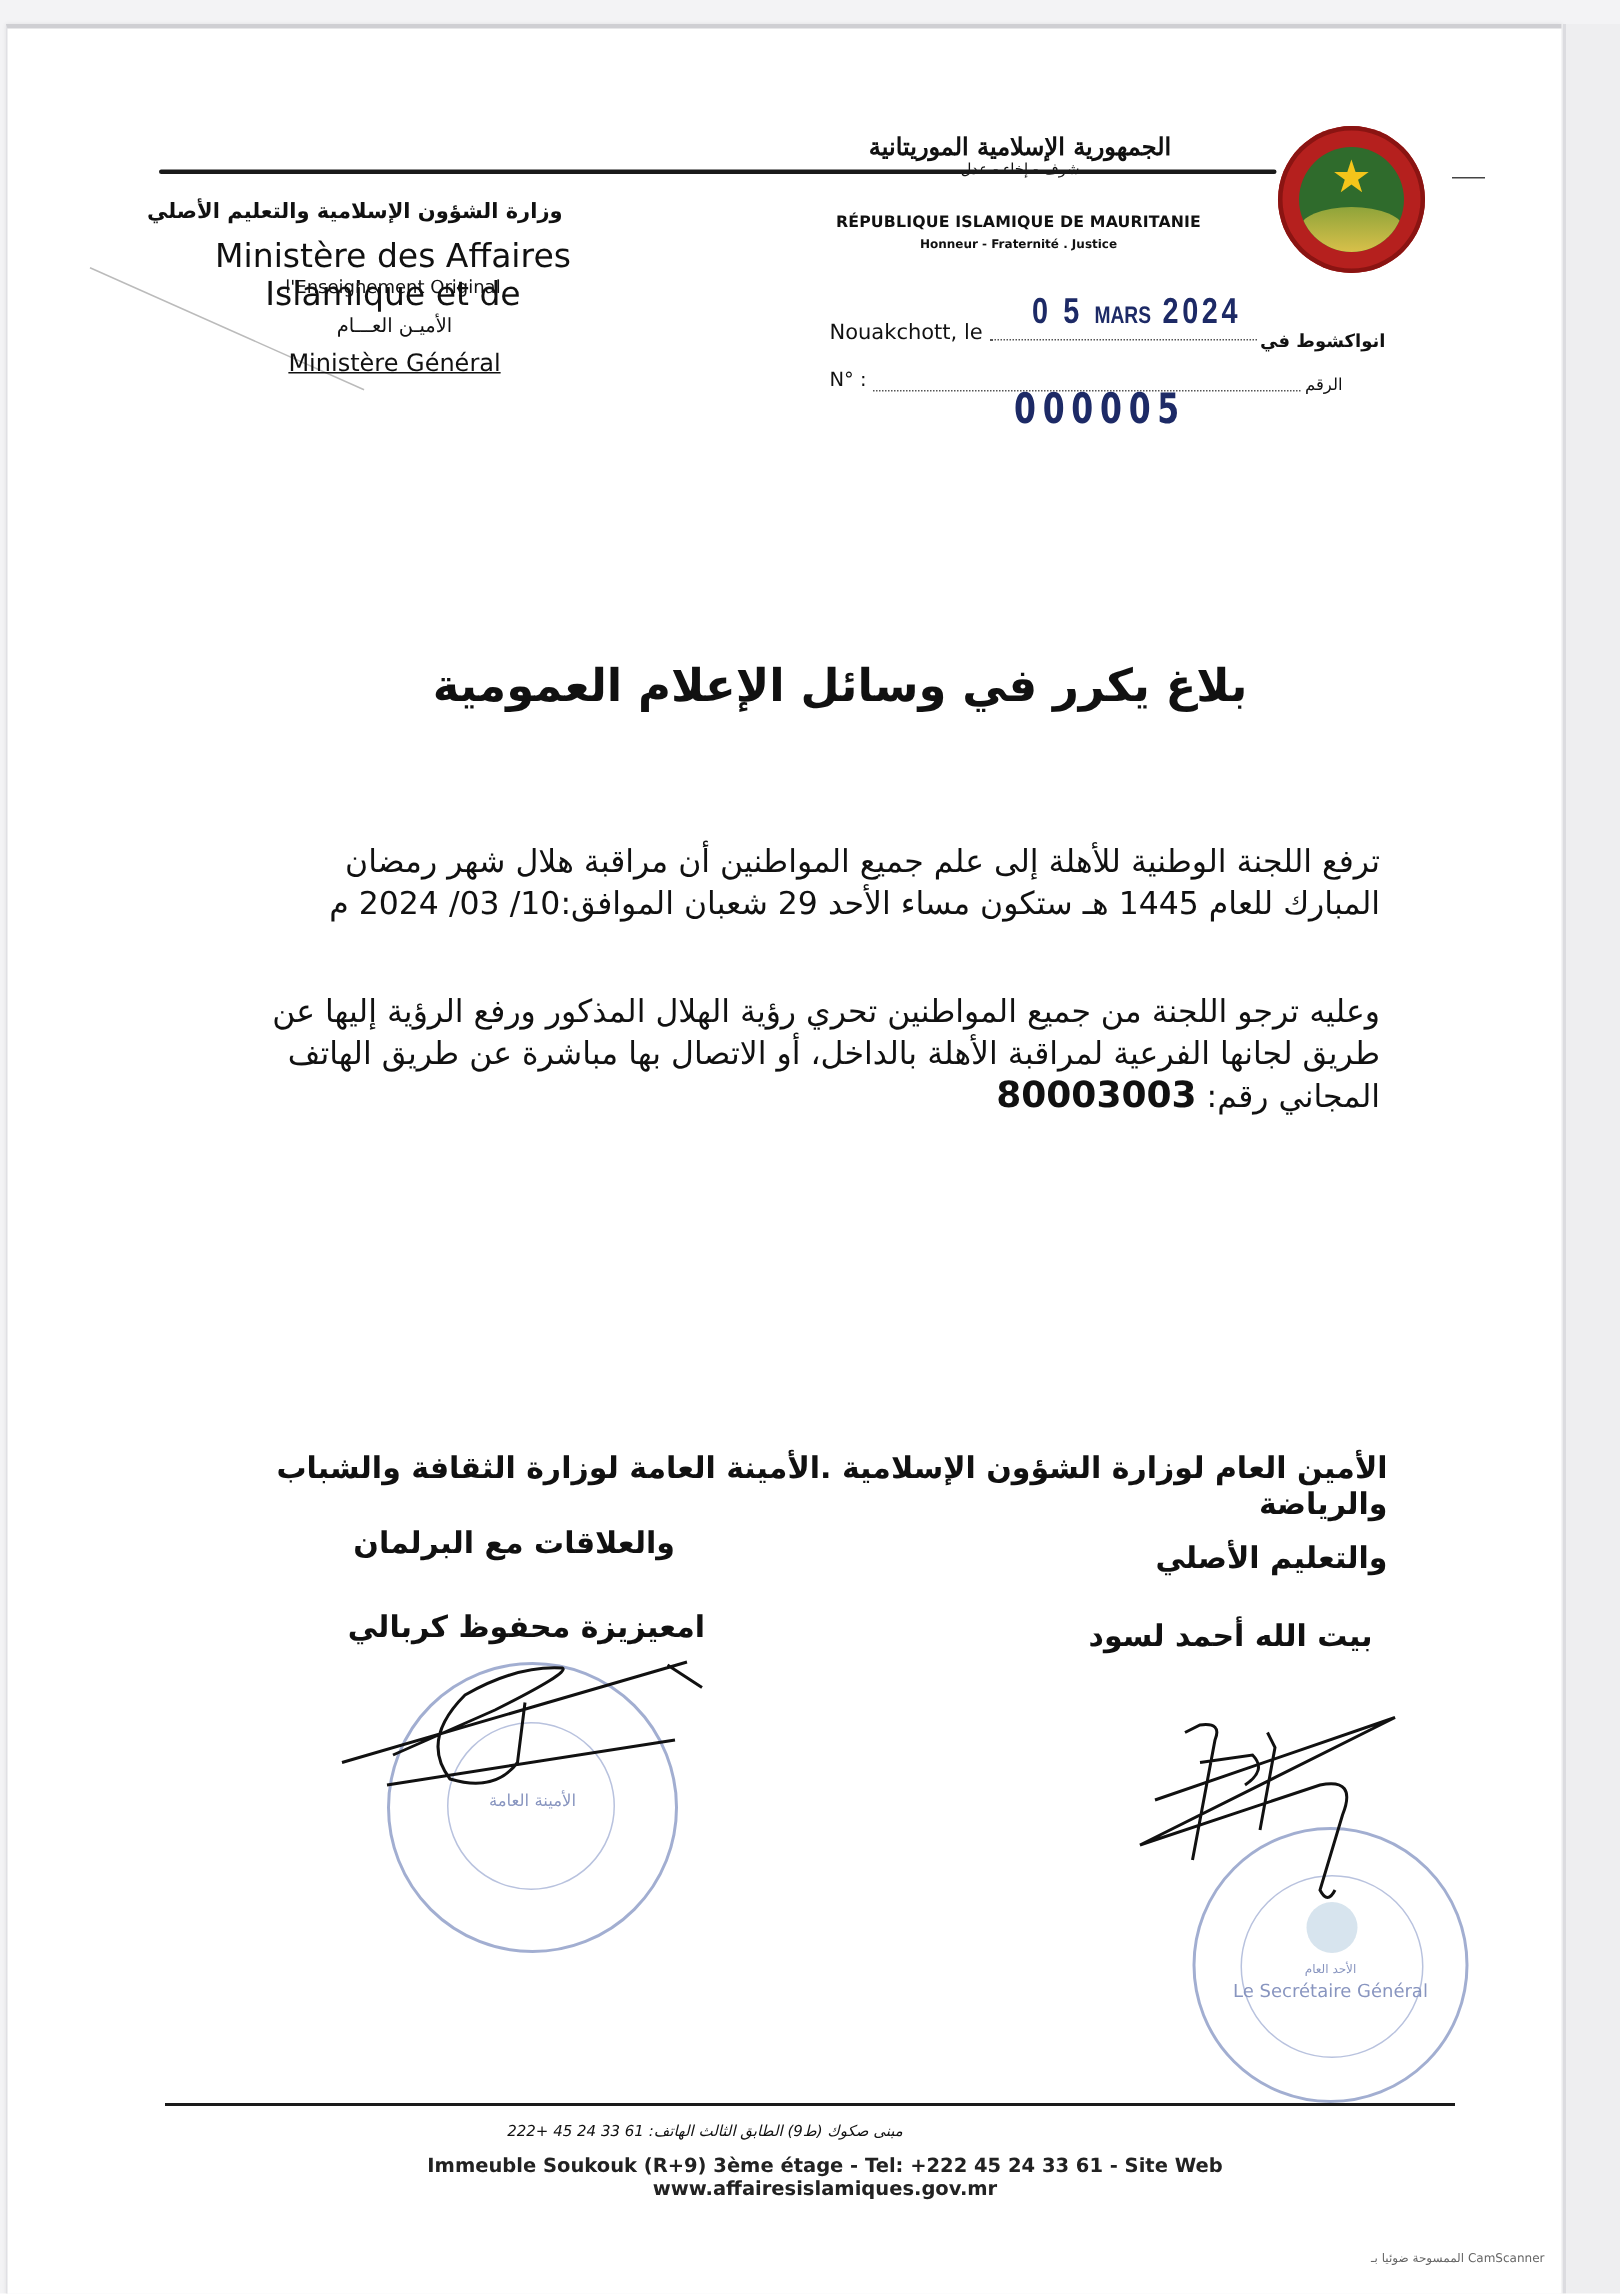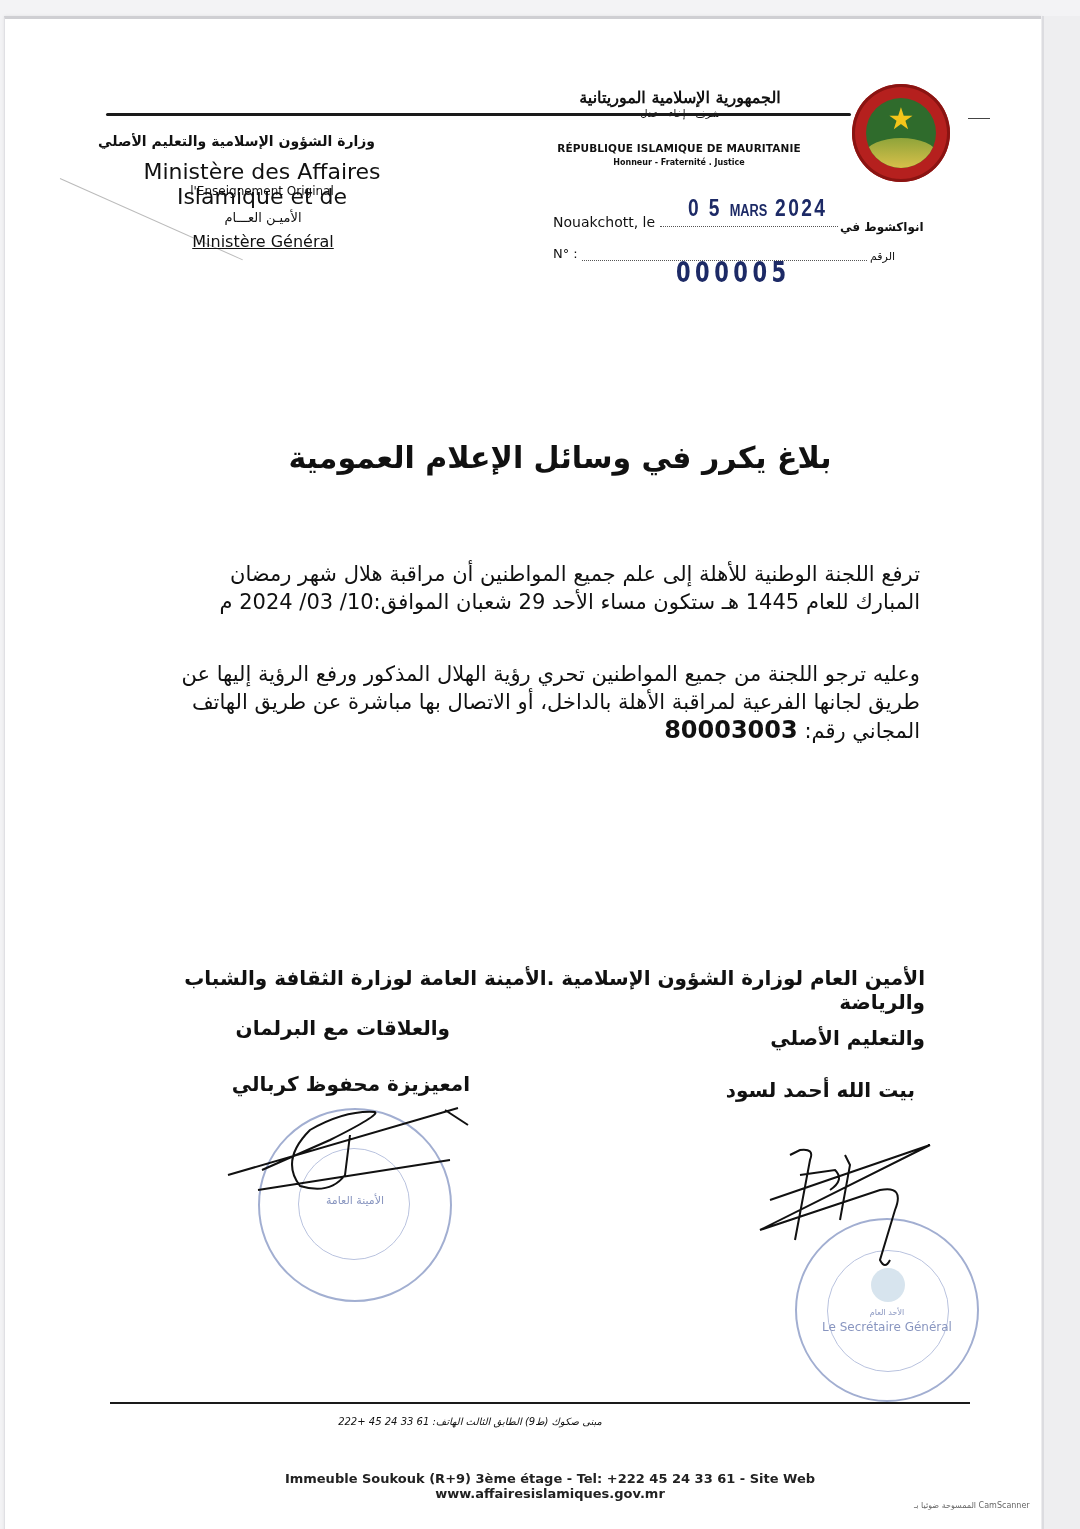--- a/index.html
+++ b/index.html
@@ -40,21 +40,21 @@
   .sig-head{left:160px;top:966px;width:765px;direction:rtl;text-align:right;font-size:20px;font-weight:bold;}
   .sig-r1{left:700px;top:1026px;width:225px;direction:rtl;text-align:right;font-size:20px;font-weight:bold;}
   .sig-l1{left:220px;top:1016px;width:230px;direction:rtl;text-align:right;font-size:20px;font-weight:bold;}
   .sig-r2{left:700px;top:1078px;width:215px;direction:rtl;text-align:right;font-size:20px;font-weight:bold;}
   .sig-l2{left:220px;top:1072px;width:250px;direction:rtl;text-align:right;font-size:20px;font-weight:bold;}
   .seal{border-radius:50%;border:2px solid #8b9bc6;opacity:.8;}
   .seal-inner{position:absolute;border-radius:50%;border:1.5px solid #a7b3d6;}
   .seal-text{position:absolute;color:#6b7bb0;font-size:11px;text-align:center;width:100%;}
   .hr-bot{left:110px;top:1402px;width:860px;height:2px;background:#1a1a1a;}
   .foot-ar{left:190px;top:1416px;width:560px;text-align:center;font-size:10px;direction:rtl;font-style:italic;}
-  .foot-fr{left:190px;top:1437px;width:720px;text-align:center;font-size:13px;font-weight:bold;color:#222;margin-top:34px;}
+  .foot-fr{left:190px;top:1437px;width:720px;text-align:center;font-size:13px;font-weight:bold;color:#222;}
   .cam{left:914px;top:1501px;font-size:8px;color:#666;}
   svg{position:absolute;overflow:visible;}
 </style>
 </head>
 <body>
 
 <div class="sheet"></div>
 <div class="rightbar"></div>
 
 <div class="abs ar-rep">الجمهورية الإسلامية الموريتانية</div>

